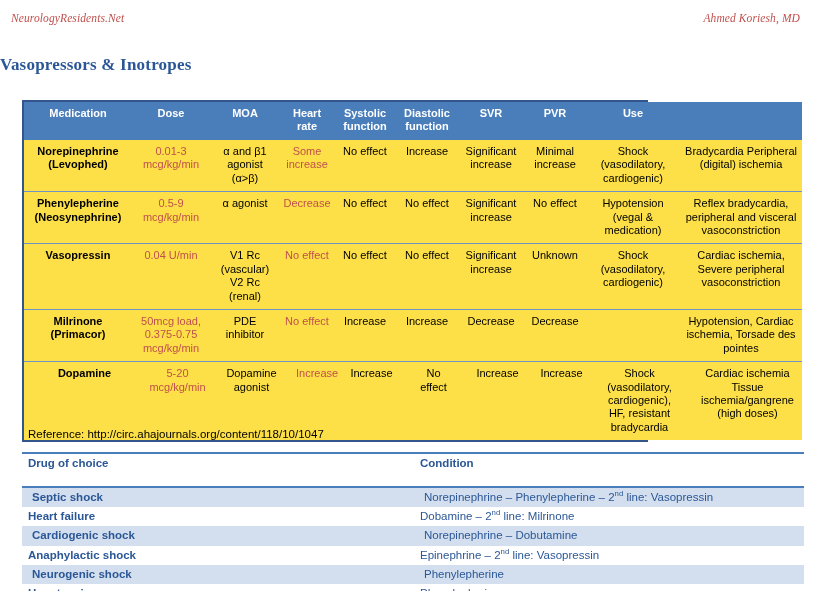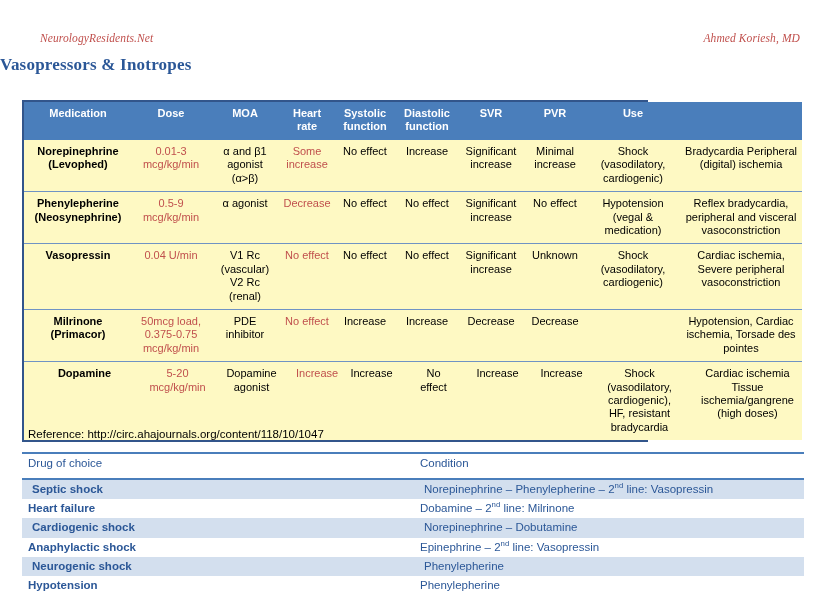--- a/index.html
+++ b/index.html
@@ -13,24 +13,23 @@
     position: relative;
     font-family: "Liberation Sans", sans-serif;
     color: #000000;
     overflow: hidden;
   }
 
   
   .page-header {
     position: absolute;
     top: 12px;
-    left: 40px;
+    left: 11px;
     right: 24px;
     height: 18px;
-    margin-top: 20px;
   }
   .site-name, .author-name {
     position: absolute;
     top: 0;
     font-family: "Liberation Serif", serif;
     font-style: italic;
     font-size: 11.5px;
     color: #C0504D;
     white-space: nowrap;
     letter-spacing: 0.1px;
@@ -76,21 +75,21 @@
     border: none;
   }
   table.main tbody td {
     font-size: 11px;
     text-align: center;
     vertical-align: top;
     padding: 5px 3px 6px 3px;
     line-height: 1.22;
     border-top: 1.5px solid #6F93C4;
     border-bottom: 1.5px solid #6F93C4;
-    background: #fef9c3;
+    background: #fde047;
   }
   table.main tbody tr:first-child td { border-top: none; }
   table.main tbody tr:last-child td  { border-bottom: none; padding-left: 16px; }
 
   td.med-name {
     font-weight: bold;
     color: #000000;
   }
   td.dose {
     color: #C0504D;
@@ -127,24 +126,24 @@
     left: 22px;
     width: 782px;
   }
   table.bottom {
     border-collapse: collapse;
     width: 100%;
     table-layout: fixed;
   }
   table.bottom thead th {
     text-align: left;
-    font-weight: normal;
+    font-weight: bold;
     font-size: 11.5px;
     color: #2B5797;
-    padding: 3px 6px 9px 6px;
+    padding: 3px 6px 17px 6px;
     background: #ffffff;
     border-top: 2.5px solid #4A7EBB;
     border-bottom: 2.5px solid #4A7EBB;
   }
   table.bottom tbody td {
     font-size: 11.5px;
     padding: 3px 6px 3px 6px;
     text-align: left;
     vertical-align: middle;
     line-height: 1.15;

